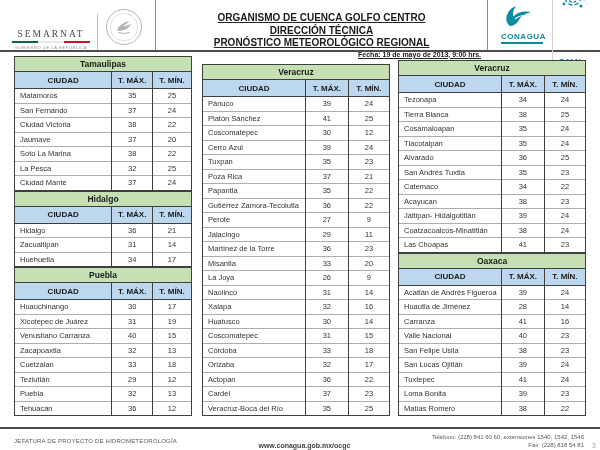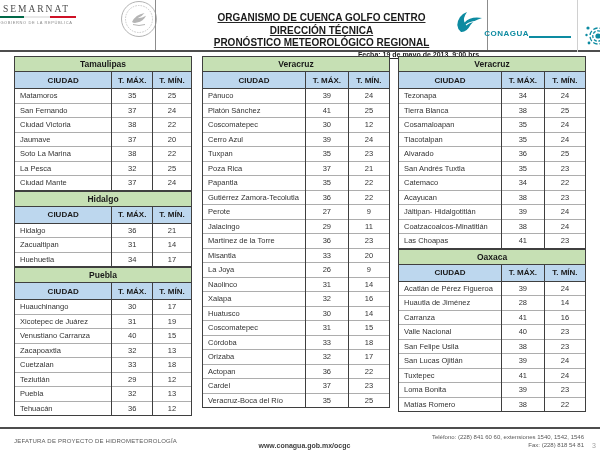--- a/index.html
+++ b/index.html
@@ -7,39 +7,39 @@
   body {
     font-family: "Liberation Sans", sans-serif;
     background: #ffffff;
     color: #262626;
     position: relative;
     overflow: hidden;
   }
 
   
   .header { height: 52px; display: flex; align-items: stretch; border-bottom: 2px solid #4d4d4d; }
-  .semarnat-block { width: 155px; display: flex; align-items: flex-start; justify-content: center; gap: 22px; }
+  .semarnat-block { width: 155px; display: flex; align-items: flex-end; justify-content: center; gap: 7px; }
   .semarnat-text { display: flex; flex-direction: column; align-items: center; padding-top: 4px; }
   .semarnat-name { font-family: "Liberation Serif", serif; font-size: 9.5px; letter-spacing: 2px; color: #4a4a4a; }
   .tricolor { display: flex; width: 78px; height: 2px; margin: 2px 0 2px 0; }
   .tricolor span { flex: 1; height: 100%; }
   .semarnat-sub { font-size: 4px; letter-spacing: 0.6px; color: #8a8a8a; }
   .seal-divider { width: 1px; height: 36px; background: #c0c0c0; }
   .header-vline { width: 1px; background: #8c8c8c; }
   .title-block { flex: 1; text-align: center; padding-top: 12px; text-decoration: underline; }
   .title-line { font-weight: bold; font-size: 10px; line-height: 12.5px; color: #1a1a1a; }
   .date-line { font-weight: bold; font-size: 7px; text-align: right; padding-right: 6px; margin-top: 1px; color: #1a1a1a; }
   .logos-block { width: 112px; display: flex; align-items: center; justify-content: center; }
-  .logo { display: flex; flex-direction: row; align-items: flex-end; padding: 0 6px; }
+  .logo { display: flex; flex-direction: column; align-items: flex-start; padding: 0 6px; }
   .logo + .logo { border-left: 1px solid #d0d0d0; }
   .logo-text { color: #0d8ba1; font-weight: bold; font-size: 8px; letter-spacing: 0.5px; line-height: 9px; }
   .logo-bar { width: 42px; height: 2px; background: #0d8ba1; margin-top: 1px; }
 
   
-  .main { display: flex; padding: 4px 14px 0 14px; align-items: flex-start; }
+  .main { display: flex; padding: 4px 14px 0 14px; align-items: flex-end; }
   .col1 { width: 178px; }
   .col2 { width: 188px; margin-left: 10px; }
   .col3 { width: 188px; margin-left: 8px; }
   table.wtable { width: 100%; border-collapse: collapse; table-layout: fixed; border: 1.5px solid #3f3f3f; }
   table.wtable th.state {
     background: #c6e0b4; font-weight: bold; font-size: 8.5px; height: 15px;
     border: 1px solid #3f3f3f; text-align: center; color: #1a1a1a;
   }
   table.wtable th.colhdr {
     background: #bdd7ee; font-weight: bold; font-size: 8px; height: 17px;
@@ -481,21 +481,21 @@
         <tbody>
           <tr>
             <th colspan="3" class="state">Oaxaca</th>
           </tr>
           <tr>
             <th class="colhdr">CIUDAD</th>
             <th class="colhdr">T. MÁX.</th>
             <th class="colhdr">T. MÍN.</th>
           </tr>
           <tr>
-            <td class="city">Acatlán de Pérez Figueroa</td>
+            <td class="city">Acatlán de Andrés Figueroa</td>
             <td class="temp">39</td>
             <td class="temp">24</td>
           </tr>
           <tr>
             <td class="city">Huautla de Jiménez</td>
             <td class="temp">28</td>
             <td class="temp">14</td>
           </tr>
           <tr>
             <td class="city">Carranza</td>

